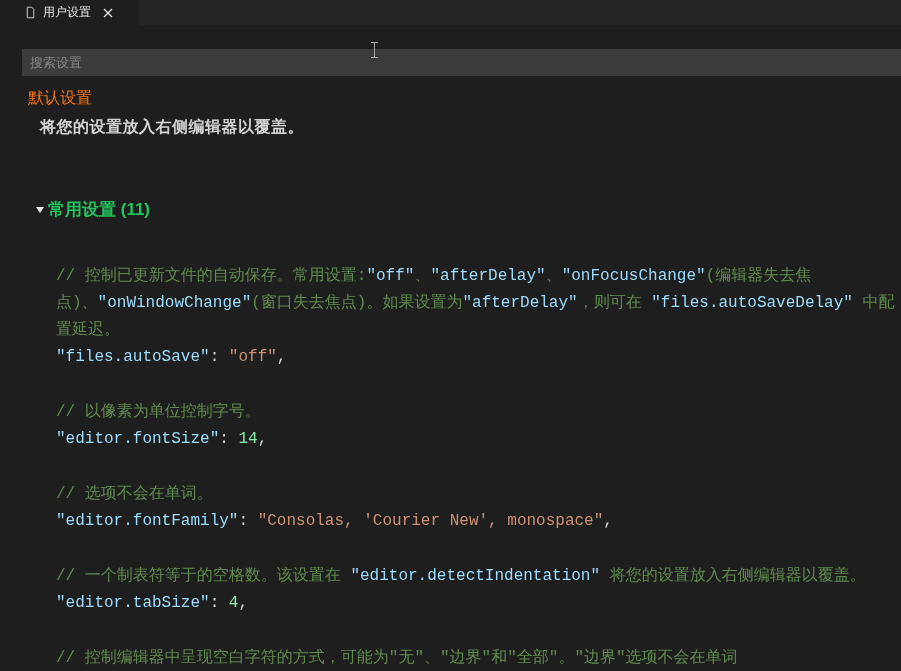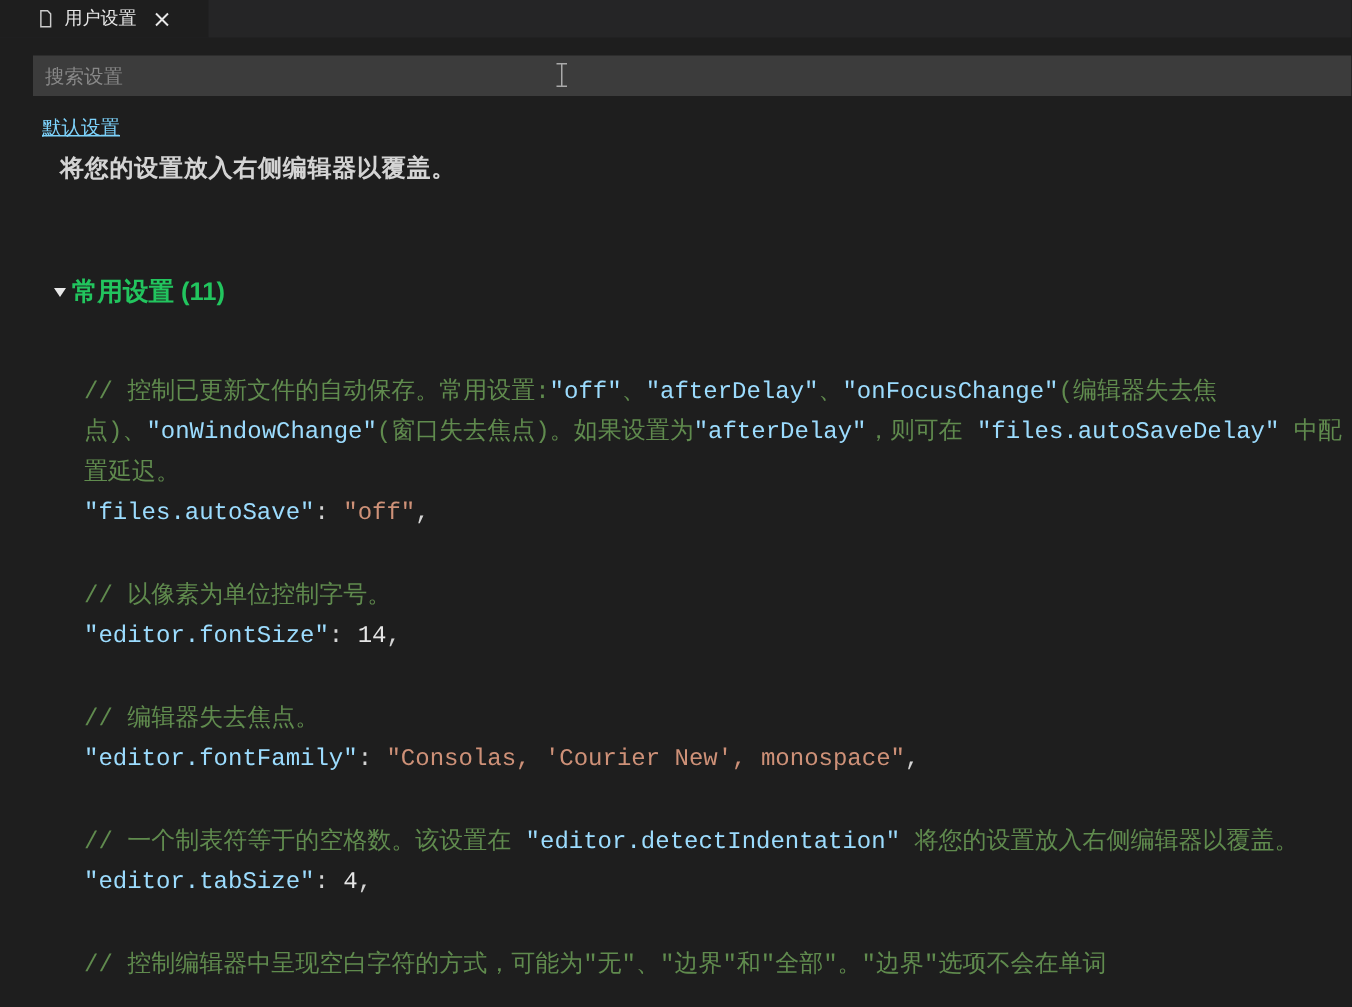--- a/index.html
+++ b/index.html
@@ -57,32 +57,32 @@
     }
     .search-box {
       background: #3c3c3c;
       border: none;
       color: #0ea5e9;
       padding: 6px 8px;
       font-size: 13px;
       width: 100%;
       outline: none;
       font-family: inherit;
+      margin-top: 12px;
     }
     .search-box::placeholder {
       color: #888888;
     }
     .content {
       padding: 0 0 0 28px;
     }
     .default-label {
-      color: #7dd3fc;
-      font-size: 13px;
+      color: #f97316;
+      font-size: 16px;
       margin-bottom: 8px;
-      text-decoration: underline;
     }
     .instruction {
       color: #d4d4d4;
       font-size: 16px;
       margin-bottom: 60px;
       margin-left: 12px;
       letter-spacing: 0.5px;
       font-weight: bold;
     }
     .section-header {
@@ -110,21 +110,21 @@
     .comment {
       color: #608b4e;
     }
     .key {
       color: #9cdcfe;
     }
     .string {
       color: #ce9178;
     }
     .number {
-      color: #e5e5e5;
+      color: #86efac;
     }
     .punct {
       color: #d4d4d4;
     }
     .setting-block {
       margin-bottom: 28px;
     }
     .setting-block:last-child {
       margin-bottom: 0;
     }
@@ -208,21 +208,21 @@
     </div>
 
     <div class="setting-block">
       <div class="comment">//  以像素为单位控制字号。</div>
       <div>
         <span class="key">"editor.fontSize"</span><span class="punct">: </span><span class="number">14</span><span class="punct">,</span>
       </div>
     </div>
 
     <div class="setting-block">
-      <div class="comment">//  编辑器失去焦点。</div>
+      <div class="comment">//  选项不会在单词。</div>
       <div>
         <span class="key">"editor.fontFamily"</span><span class="punct">: </span><span class="string">"Consolas, 'Courier New', monospace"</span><span class="punct">,</span>
       </div>
     </div>
 
     <div class="setting-block">
       <div class="comment">
         <span>//  一个制表符等于的空格数。该设置在 </span><span class="key">"editor.detectIndentation"</span><span> 将您的设置放入右侧编辑器以覆盖。</span>
       </div>
       <div>

